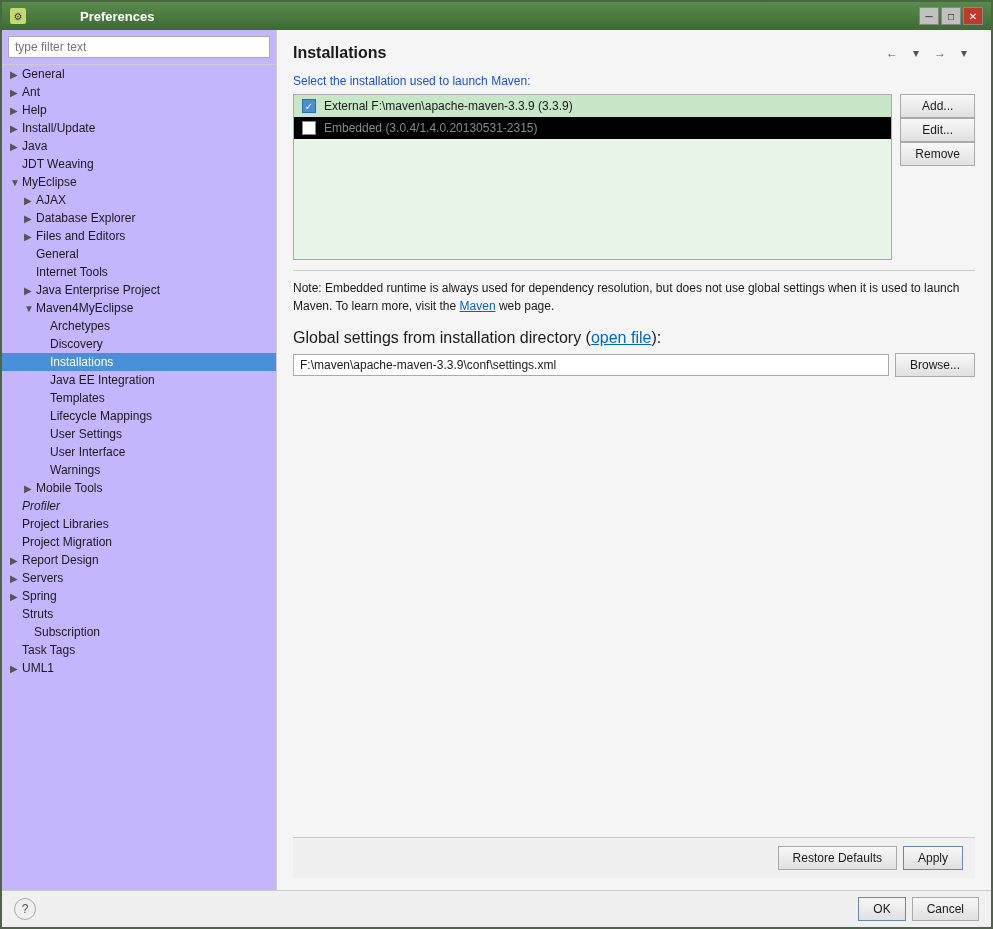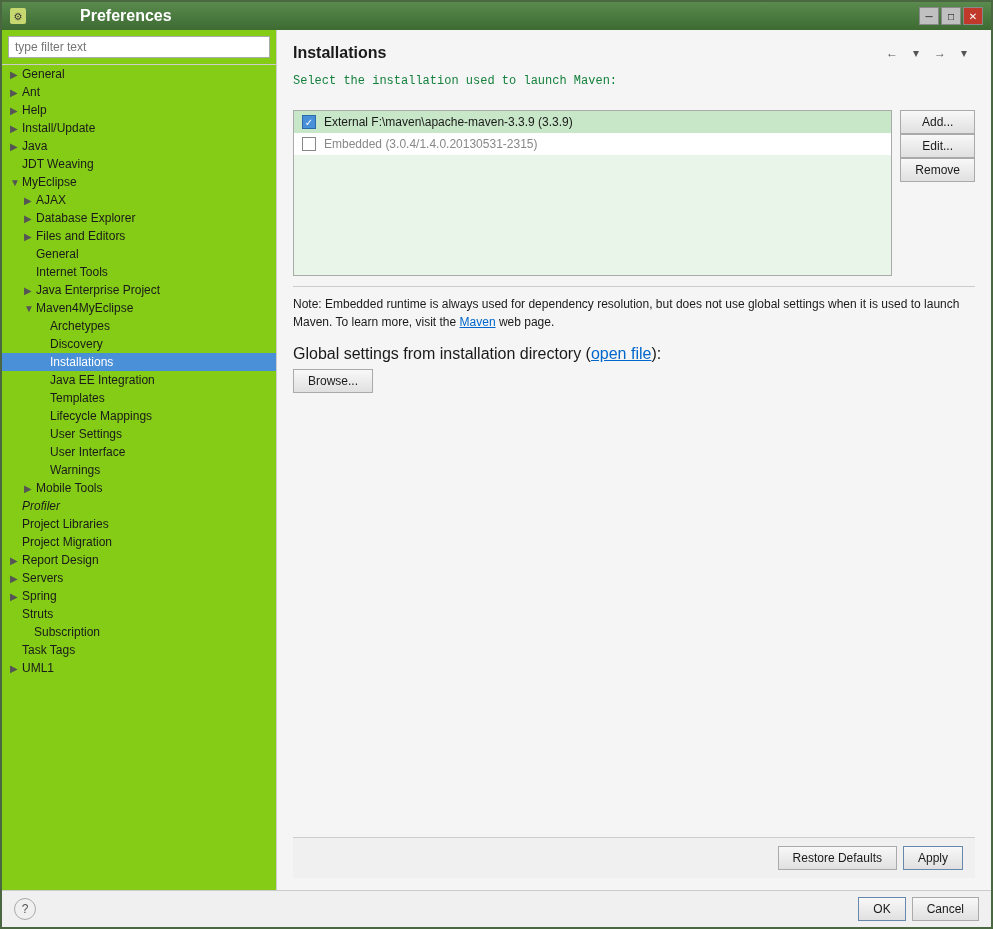--- a/index.html
+++ b/index.html
@@ -39,21 +39,21 @@
     .titlebar-icon {
       width: 16px;
       height: 16px;
       background: #c8d870;
       border-radius: 2px;
       display: flex;
       align-items: center;
       justify-content: center;
     }
     .titlebar-title {
-      font-size: 16px;
+      font-size: 13px;
       font-weight: bold;
       padding-left: 48px;
     }
     .titlebar-buttons {
       display: flex;
       gap: 2px;
     }
     .titlebar-btn {
       width: 20px;
       height: 18px;
@@ -66,21 +66,21 @@
       font-size: 10px;
     }
     .titlebar-btn.close { background: #c0392b; color: white; }
     .content-area {
       display: flex;
       flex: 1;
       overflow: hidden;
     }
     .sidebar {
       width: 275px;
-      background: #84cc16;
+      background: #c4b5fd;
       border-right: 1px solid #ccc;
       display: flex;
       flex-direction: column;
       flex-shrink: 0;
     }
     .search-box {
       padding: 6px;
       border-bottom: 1px solid #ccc;
     }
     .search-input {
@@ -141,40 +141,39 @@
       border: 1px solid transparent;
       cursor: pointer;
       display: flex;
       align-items: center;
       justify-content: center;
       font-size: 12px;
       color: #555;
     }
     .section-label {
       font-size: 12px;
-      margin-bottom: 22px;
-      color: #15803d;
-      font-family: Liberation Mono, monospace;
+      margin-bottom: 6px;
+      color: #1d4ed8;
     }
     .installations-table {
       border: 1px solid #aaa;
       background: #e8f5e8;
       margin-bottom: 10px;
     }
     .installation-row {
       display: flex;
       align-items: center;
       padding: 4px 8px;
       gap: 8px;
     }
     .installation-row.checked {
       background: #c8e6c8;
     }
     .installation-row.unchecked {
-      background: #ffffff;
+      background: #000000;
     }
     .inst-checkbox {
       width: 14px;
       height: 14px;
       border: 1px solid #888;
       background: white;
       display: flex;
       align-items: center;
       justify-content: center;
       flex-shrink: 0;
@@ -510,20 +509,21 @@
         <a class="maven-link">Maven</a>
         <span> </span>
         <span>web page.</span>
       </div>
 
       <div class="global-settings-section">
         <div class="global-label">
           <span>Global settings from installation directory (</span><a class="maven-link">open file</a><span>):</span>
         </div>
         <div class="settings-row">
+          <input class="settings-path-input" type="text" value="F:\maven\apache-maven-3.3.9\conf\settings.xml" style="">
           <button class="btn">Browse...</button>
         </div>
       </div>
 
       <div style="flex:1;"></div>
 
       <div class="bottom-bar">
         <div></div>
         <div class="bottom-actions">
           <button class="btn">Restore Defaults</button>

